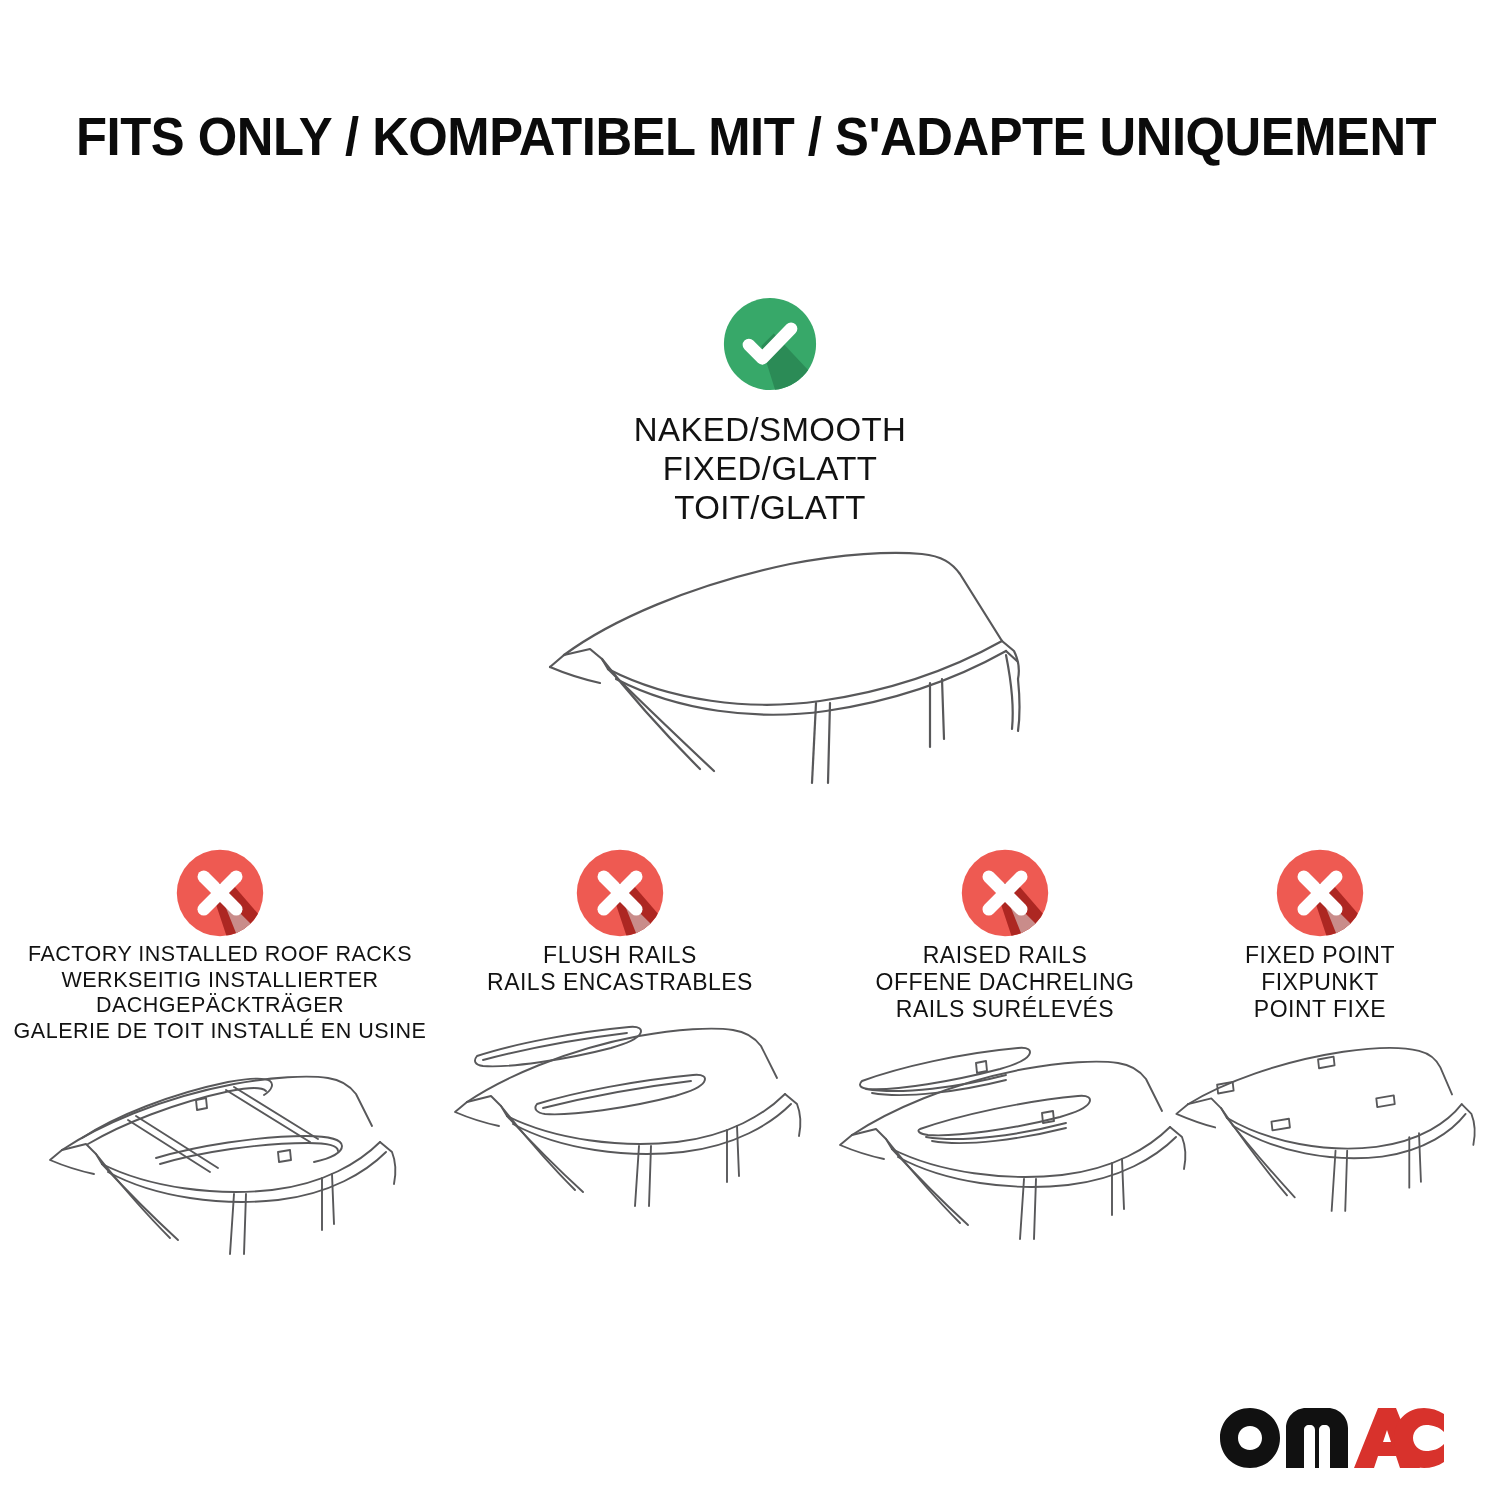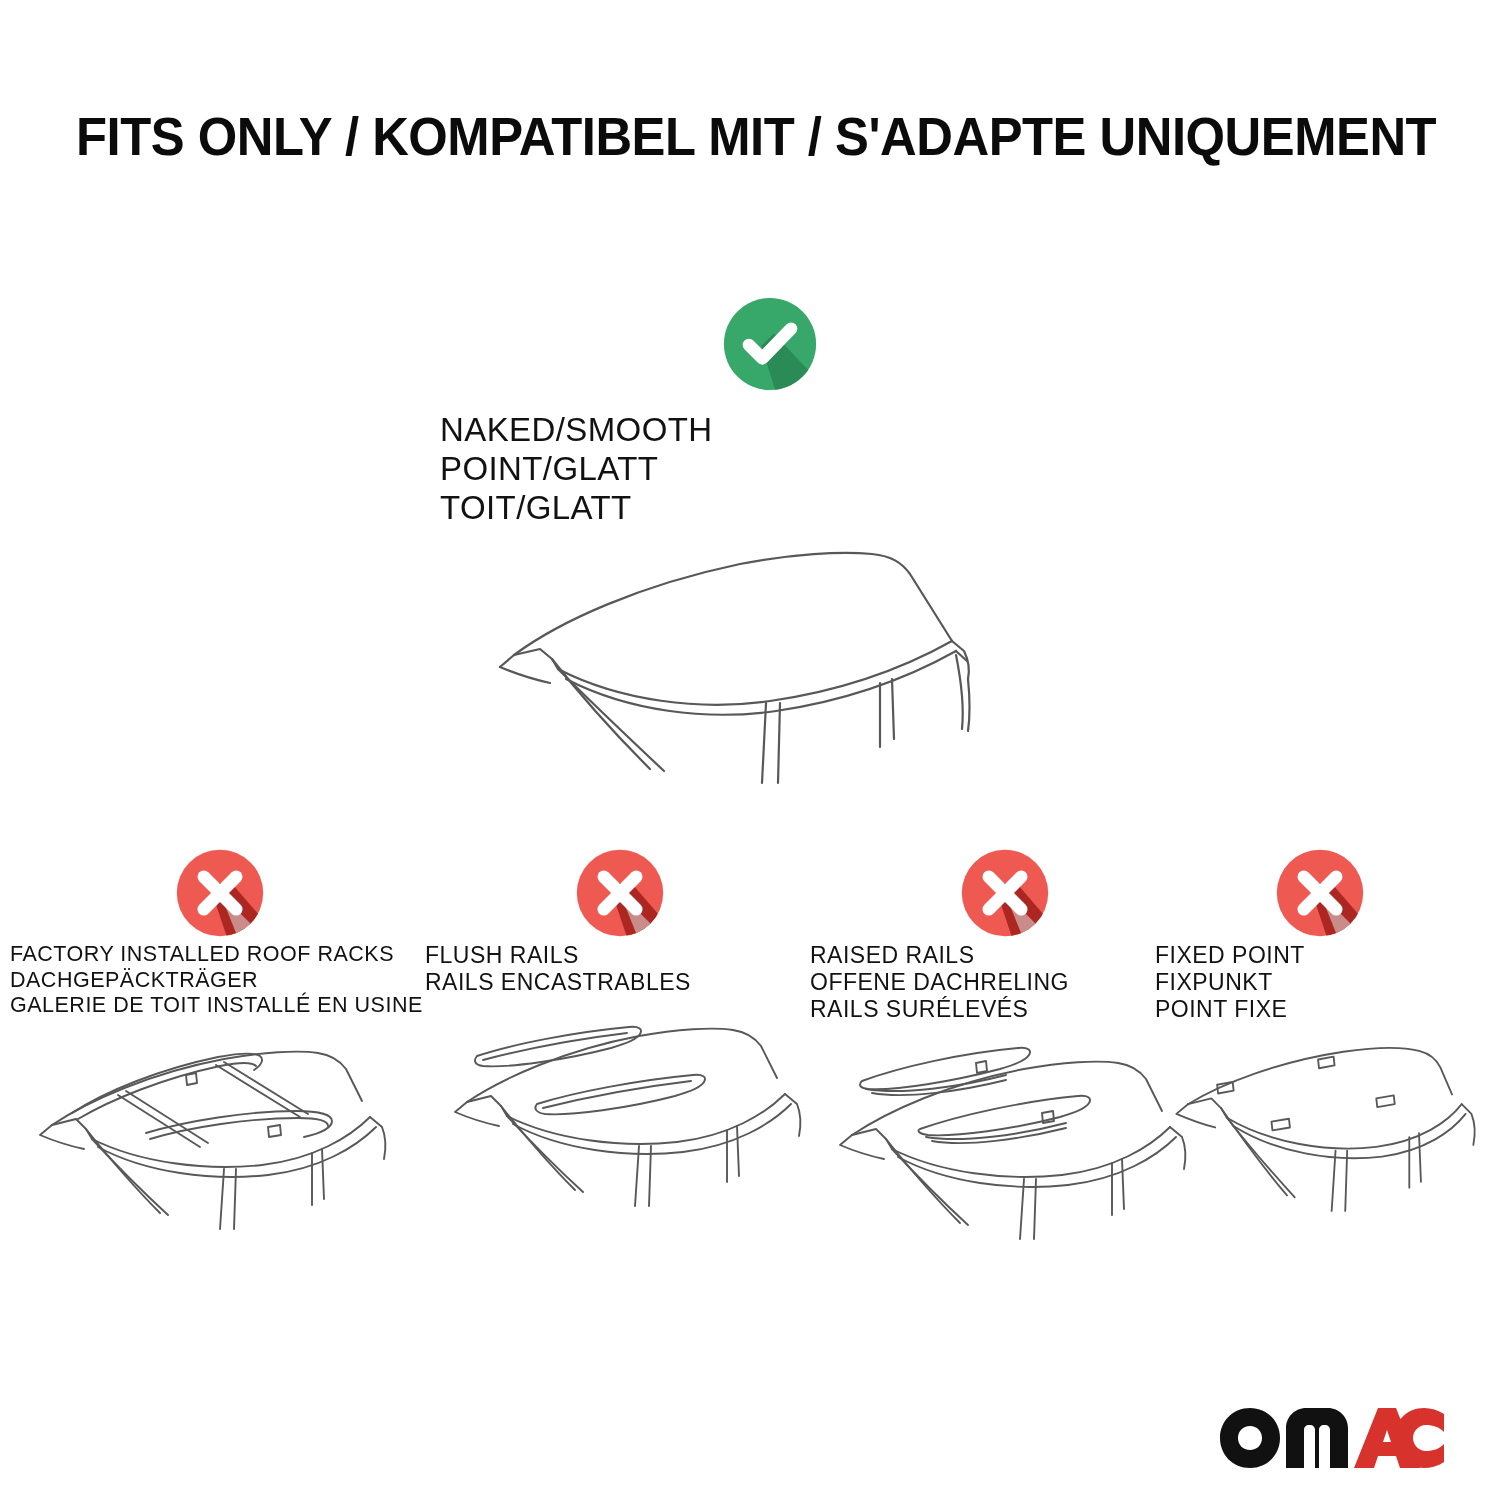--- a/index.html
+++ b/index.html
@@ -34,21 +34,21 @@
     color: #0b0b0b;
     letter-spacing: -0.5px;
     transform: scaleX(0.94);
     transform-origin: left center;
     white-space: nowrap;
   }
 
   
   .cell {
     position: absolute;
-    text-align: left;
+    text-align: center;
   }
 
   .badge {
     position: relative;
     margin: 0 auto;
   }
 
   .labels {
     color: #121212;
     line-height: 1.14;
@@ -126,21 +126,21 @@
         <circle cx="50" cy="50" r="48" fill="#37a869"></circle>
         <g clip-path="url(#clipGreen)">
           <polygon points="41,52 54,39 98,86 98,100 56,100" fill="#2b8b56"></polygon>
         </g>
         <path d="M28 51 L42 65 L72 34" fill="none" stroke="#ffffff" stroke-width="13" stroke-linecap="round" stroke-linejoin="round"></path>
       </svg>
     </div>
 
     <div class="labels">
       <div>NAKED/SMOOTH</div>
-      <div>POINT/GLATT</div>
+      <div>FIXED/GLATT</div>
       <div>TOIT/GLATT</div>
     </div>
 
     
     <svg class="roof-big" viewBox="0 0 560 270">
       <g fill="none" stroke="#58585a" stroke-width="2.2" stroke-linecap="round" stroke-linejoin="round">
 
         <path d="M74 122 C 120 88, 200 52, 300 31 C 352 21, 400 18, 432 21
                  C 452 23, 462 30, 470 41
                  L 512 108"></path>
@@ -186,20 +186,21 @@
         </g>
         <g stroke-linecap="round" stroke-width="14" stroke="#ffffff" fill="none">
           <line x1="32" y1="32" x2="68" y2="68"></line>
           <line x1="68" y1="32" x2="32" y2="68"></line>
         </g>
       </svg>
     </div>
 
     <div class="labels">
       <div>FACTORY INSTALLED ROOF RACKS</div>
+      <div>WERKSEITIG INSTALLIERTER</div>
       <div>DACHGEPÄCKTRÄGER</div>
       <div>GALERIE DE TOIT INSTALLÉ EN USINE</div>
     </div>
 
     <svg class="roof-small" viewBox="0 0 400 220">
       <g fill="none" stroke="#58585a" stroke-width="1.9" stroke-linecap="round" stroke-linejoin="round">
 
         <path d="M42 96 C 78 72, 140 44, 214 30 C 252 23, 288 21, 308 24 C 322 26, 330 32, 336 40 L 352 72"></path>
         <path d="M42 96 L 30 106 C 44 112, 60 117, 74 120"></path>
         <path d="M42 96 L 66 90 L 76 100 L 82 110"></path>

